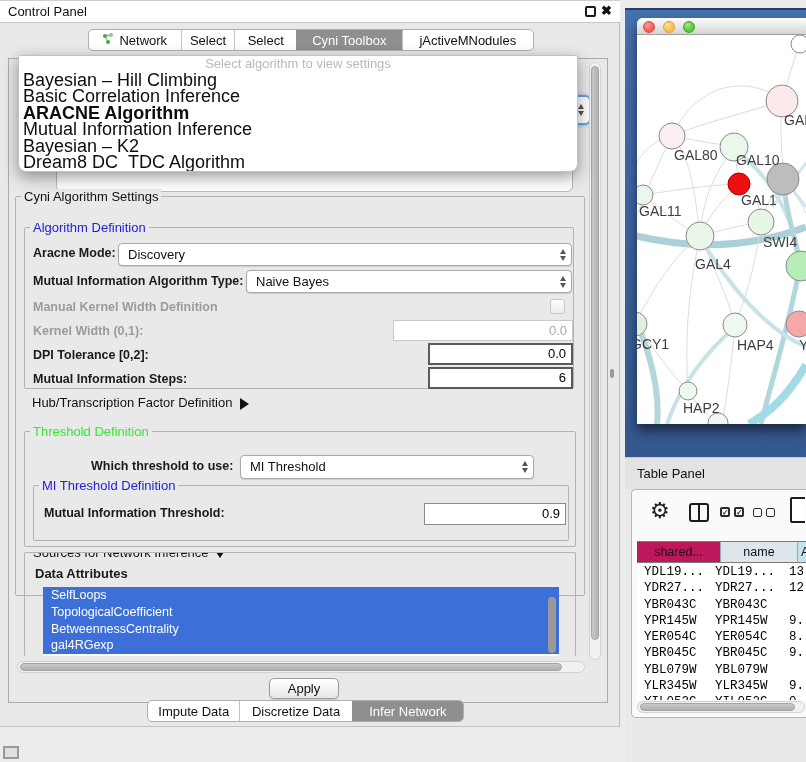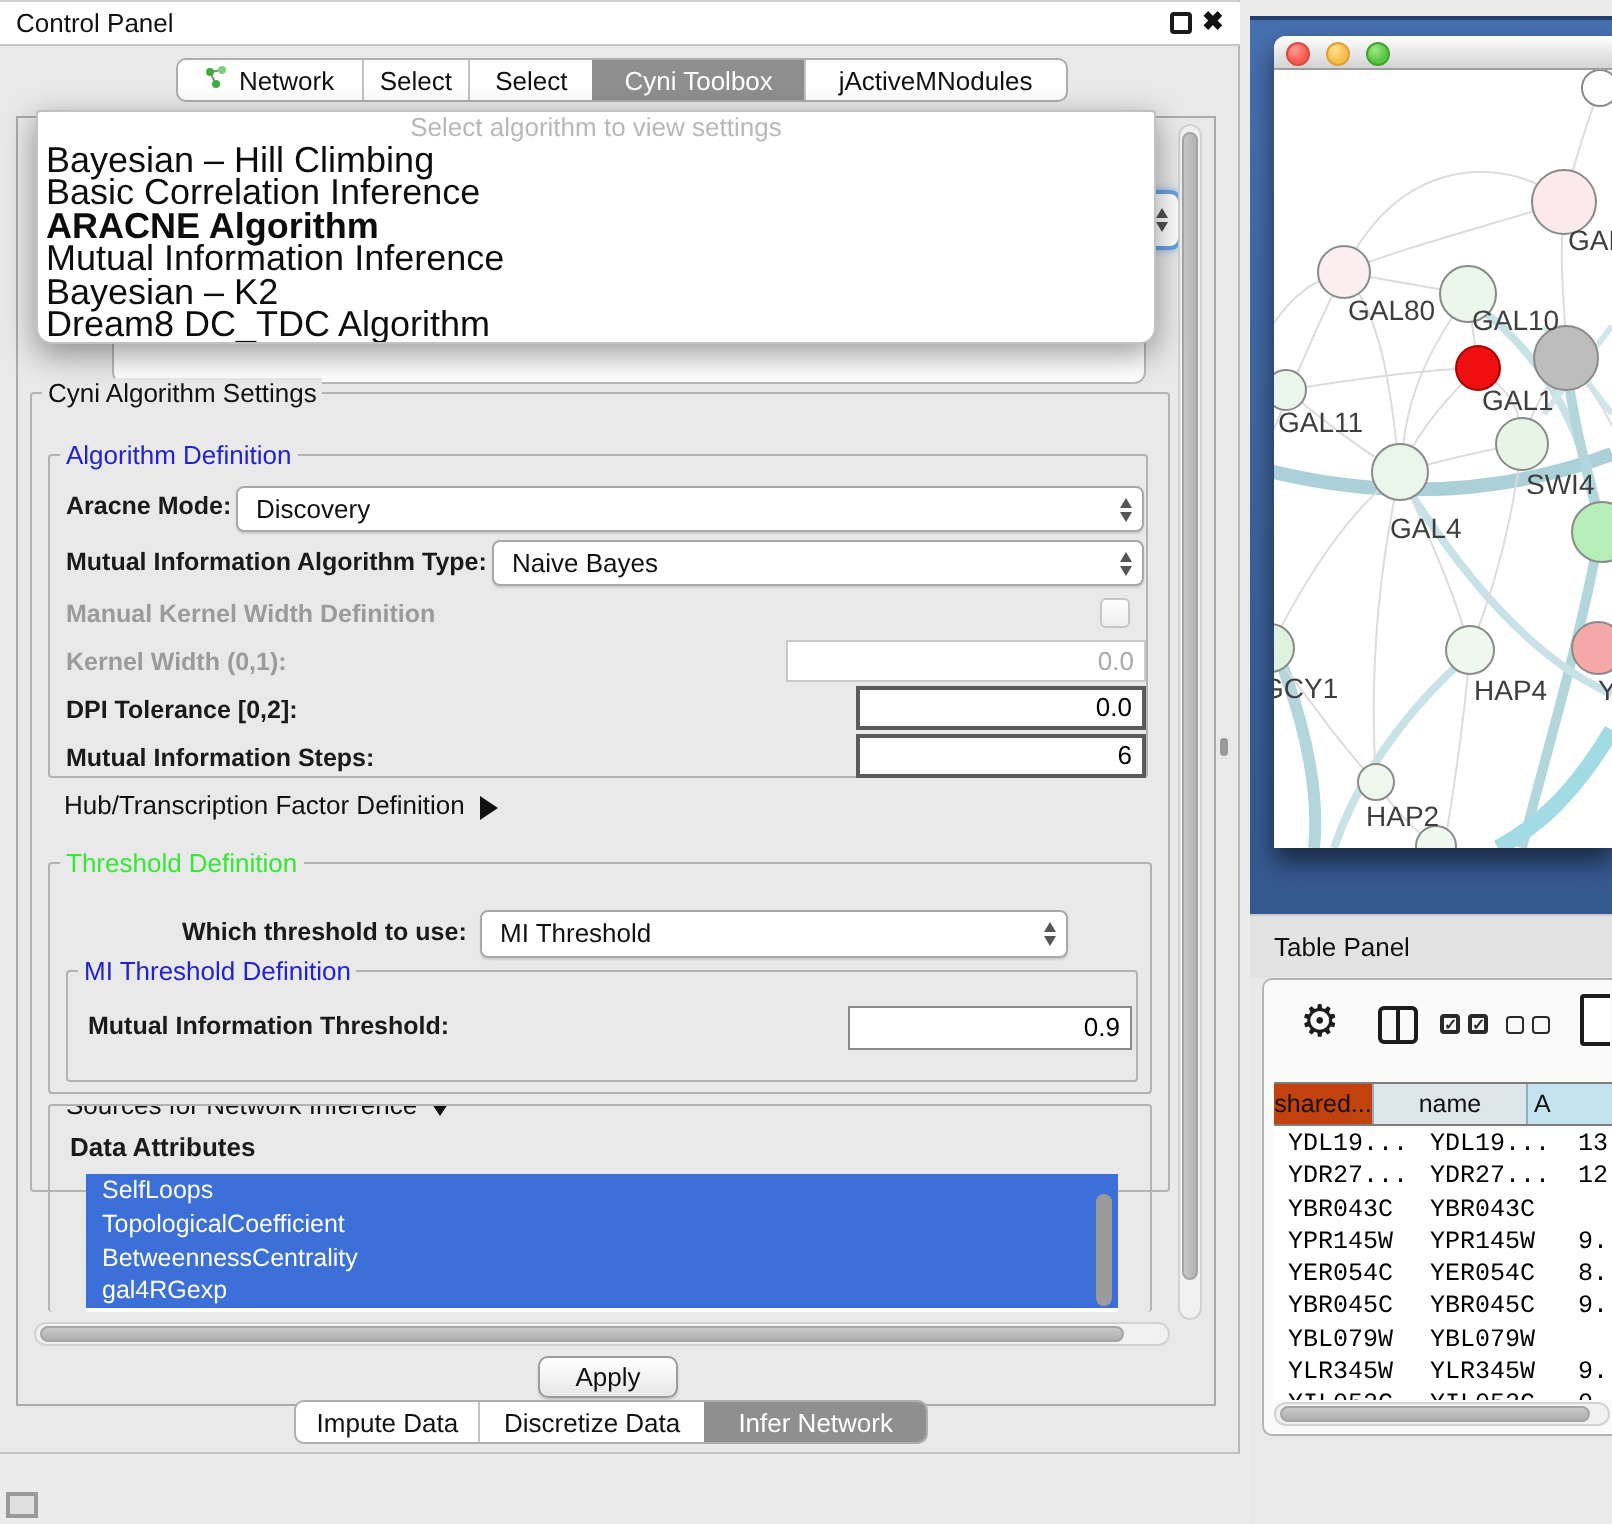--- a/index.html
+++ b/index.html
@@ -368,21 +368,21 @@
           <span class="cbx">✓</span>
       </div>
       <div class="abs" style="left:121px;top:18px;display:flex;gap:4px;">
         <span class="cbx small"> </span>
           <span class="cbx small"> </span>
       </div>
       <div class="docicon"></div>
     </div>
 
     <div class="tp-header">
-      <div class="th-cell" style="width:50px;background:#c2410c;">shared...</div>
+      <div class="th-cell" style="width:84px;background:#be185d;">shared...</div>
       <div class="th-cell" style="width:77px;background:#dde6ea;">name</div>
       <div class="th-cell" style="flex:1;background:#c3e3ee;border-right:none;text-align:left;padding-left:3px;">A</div>
     </div>
 
     <div class="tp-rows">
       <div class="tr-row">
         <span class="td1">YDL19...</span>
           <span class="td2">YDL19...</span>
           <span class="td3">13</span>
       </div>

